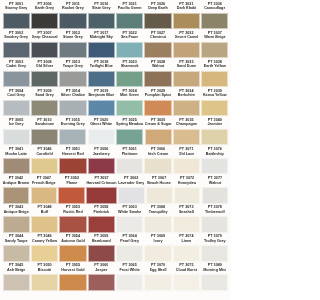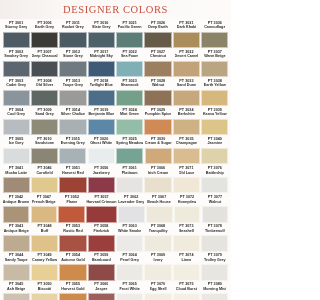--- a/index.html
+++ b/index.html
@@ -81,23 +81,20 @@
     border: 0.4px solid rgba(255,255,255,0.55);
     box-sizing: border-box;
     box-shadow: 0 0.4px 0.6px rgba(0,0,0,0.20);
   }
 </style>
 </head>
 <body>
 
 <div class="page">
 
-  <div class="title-bar">
-    <div class="title">DESIGNER COLORS</div>
-  </div>
 
   <div class="grid">
       <div class="row">
         <div class="cell">
           <div class="label">
             <span class="code">PT 3001</span>
             <span class="cname">Stormy Grey</span>
           </div>
           <div class="swatch" style="background: rgb(78, 90, 100);"></div>
         </div>

